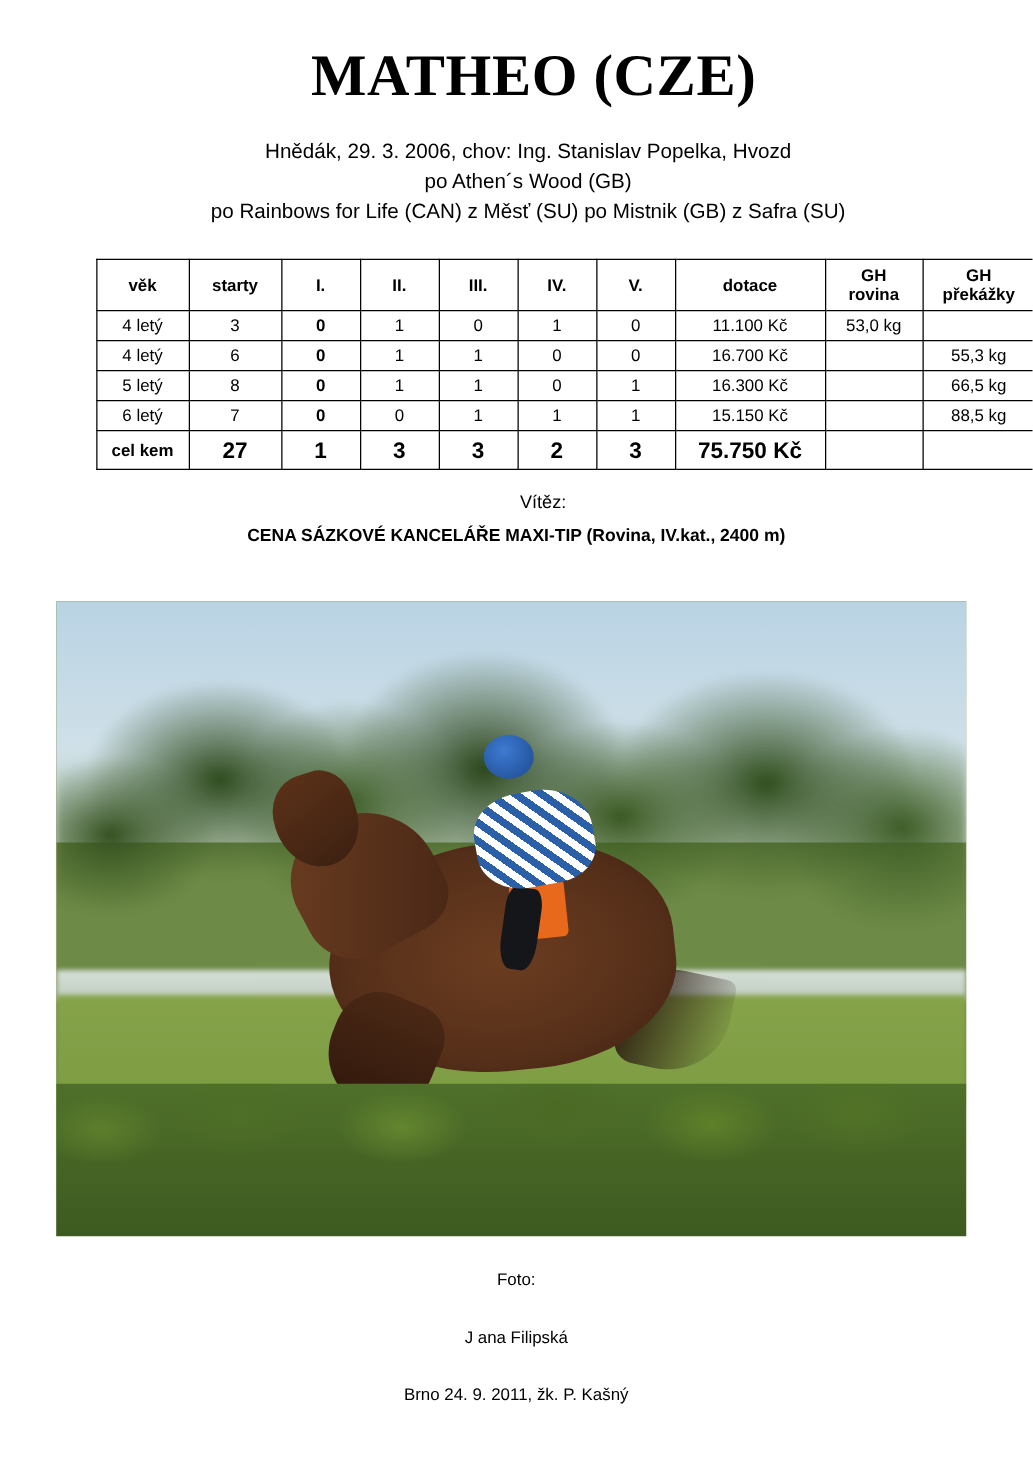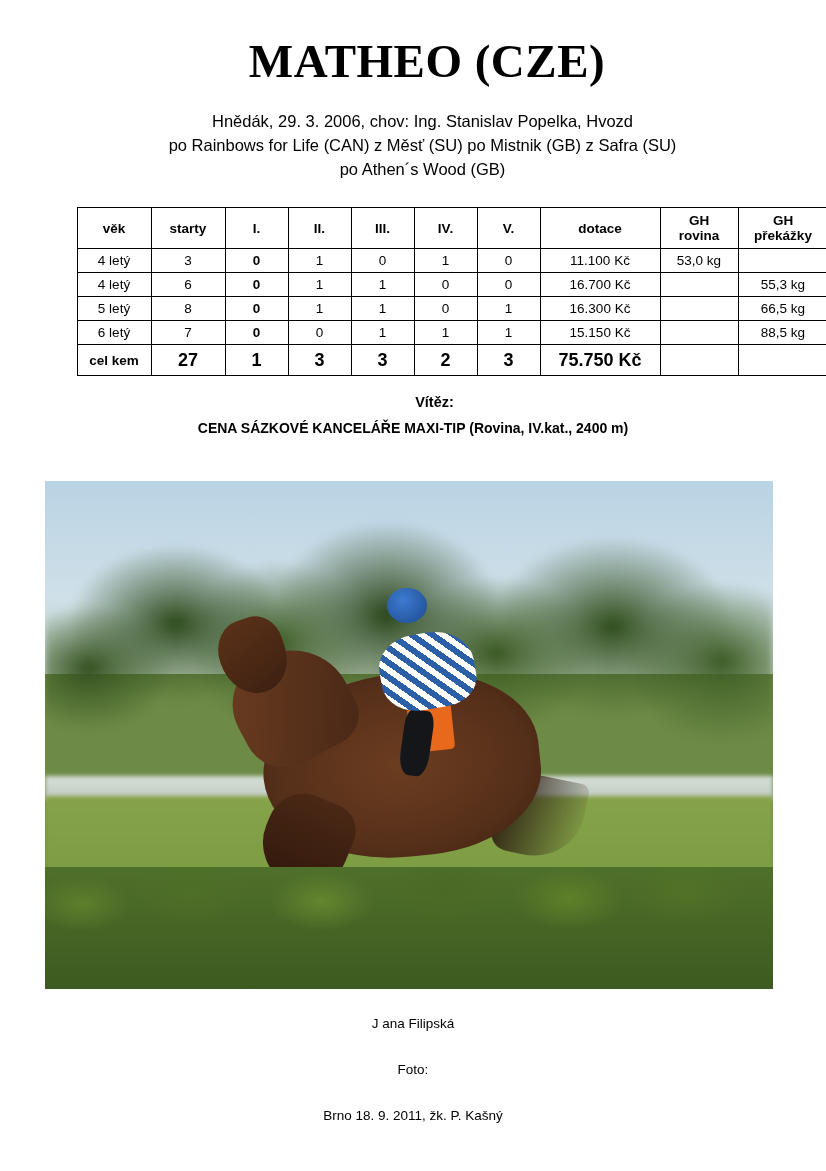--- a/index.html
+++ b/index.html
@@ -81,21 +81,21 @@
     height: 26px;
   }
   tr.total td.small {
     font-size: 13.5px;
   }
   
   .vitez {
     text-align: center;
     margin-top: 18px;
     font-size: 14.5px;
-    font-weight: bold;
+    font-weight: normal;
     margin-left: 43px;
   }
   .vitez-sub {
     text-align: center;
     margin-top: 10px;
     font-size: 14px;
     font-weight: bold;
   }
   
   .photo {
@@ -238,22 +238,22 @@
 </style>
 </head>
 <body>
 
 <div class="page">
 
   <h1 class="title">MATHEO (CZE)</h1>
 
   <div class="subtitle-block">
     <span class="subtitle-line">Hnědák,   29. 3. 2006,  chov: Ing. Stanislav Popelka,  Hvozd</span>
+    <span class="subtitle-line">po Athen´s Wood (GB)</span>
     <span class="subtitle-line">po Rainbows for Life (CAN) z Měsť (SU) po Mistnik (GB) z Safra (SU)</span>
-    <span class="subtitle-line">po Athen´s Wood (GB)</span>
   </div>
 
   <div class="table-wrap">
     <table class="stats">
       <colgroup>
         <col class="c-vek">
           <col class="c-starty">
           <col class="c-pos">
           <col class="c-pos">
           <col class="c-pos">
@@ -362,18 +362,18 @@
     <div class="horse-neck"></div>
     <div class="horse-head"></div>
     <div class="numcloth"></div>
     <div class="jockey-boot"></div>
     <div class="jockey-silk"></div>
     <div class="jockey-helmet"></div>
     <div class="hedge"></div>
   </div>
 
   <div class="footer">
+    <span class="f-line">Foto:</span>
     <span class="f-line">J ana Filipská</span>
-    <span class="f-line">Foto:</span>
-    <span class="f-line">Brno 18. 9. 2011, žk. P. Kašný</span>
+    <span class="f-line">Brno 24. 9. 2011, žk. P. Kašný</span>
   </div>
 
 </div>
 
 </body></html>

